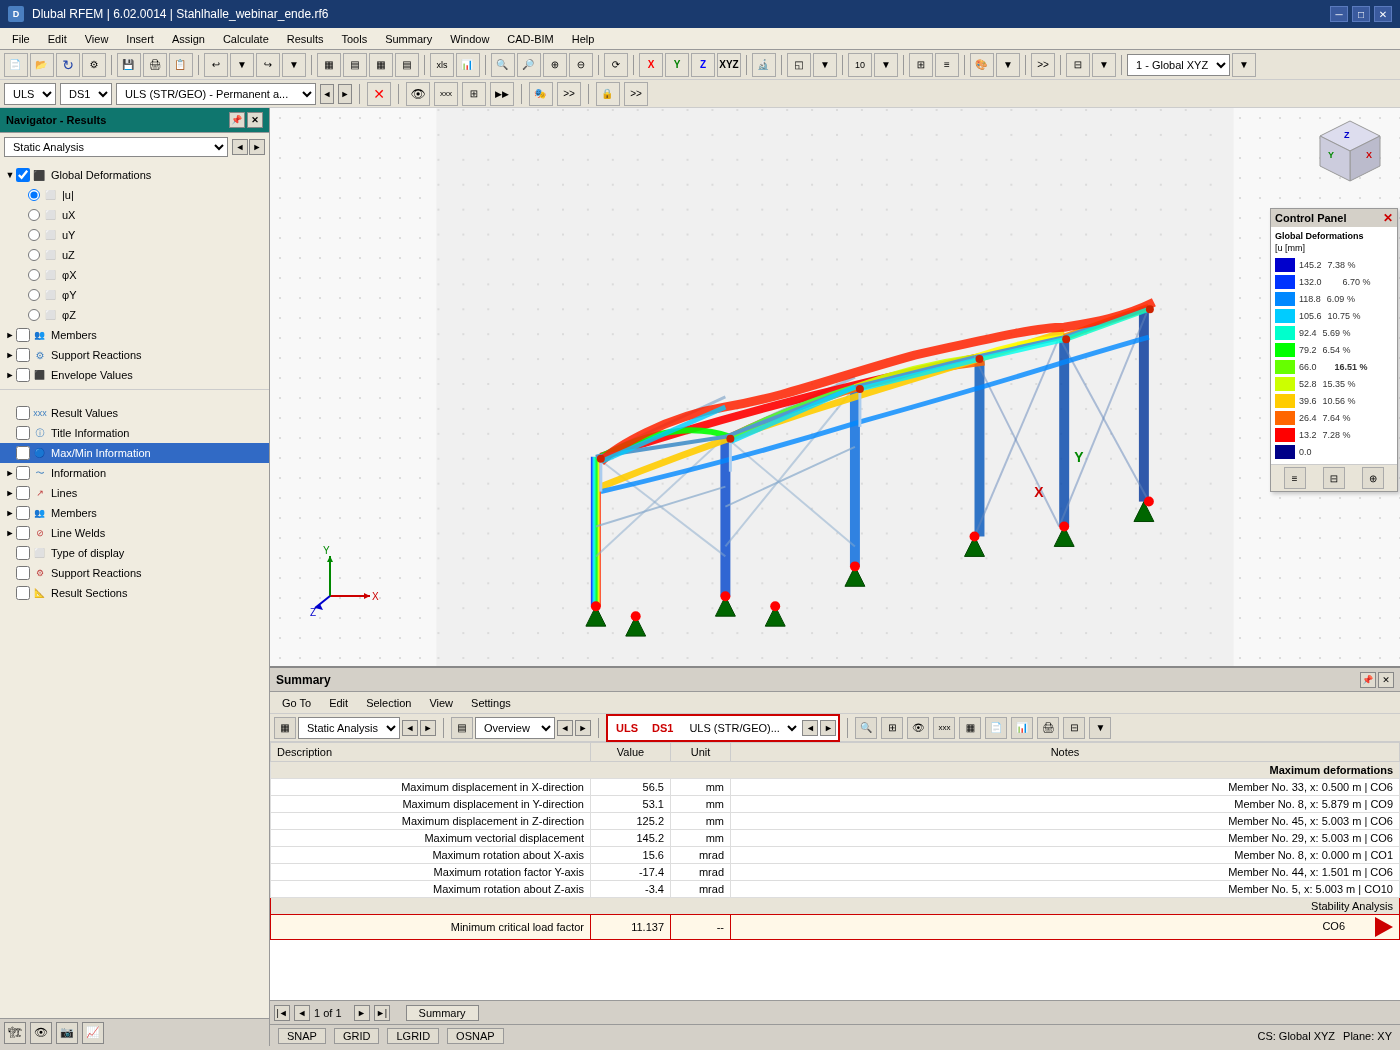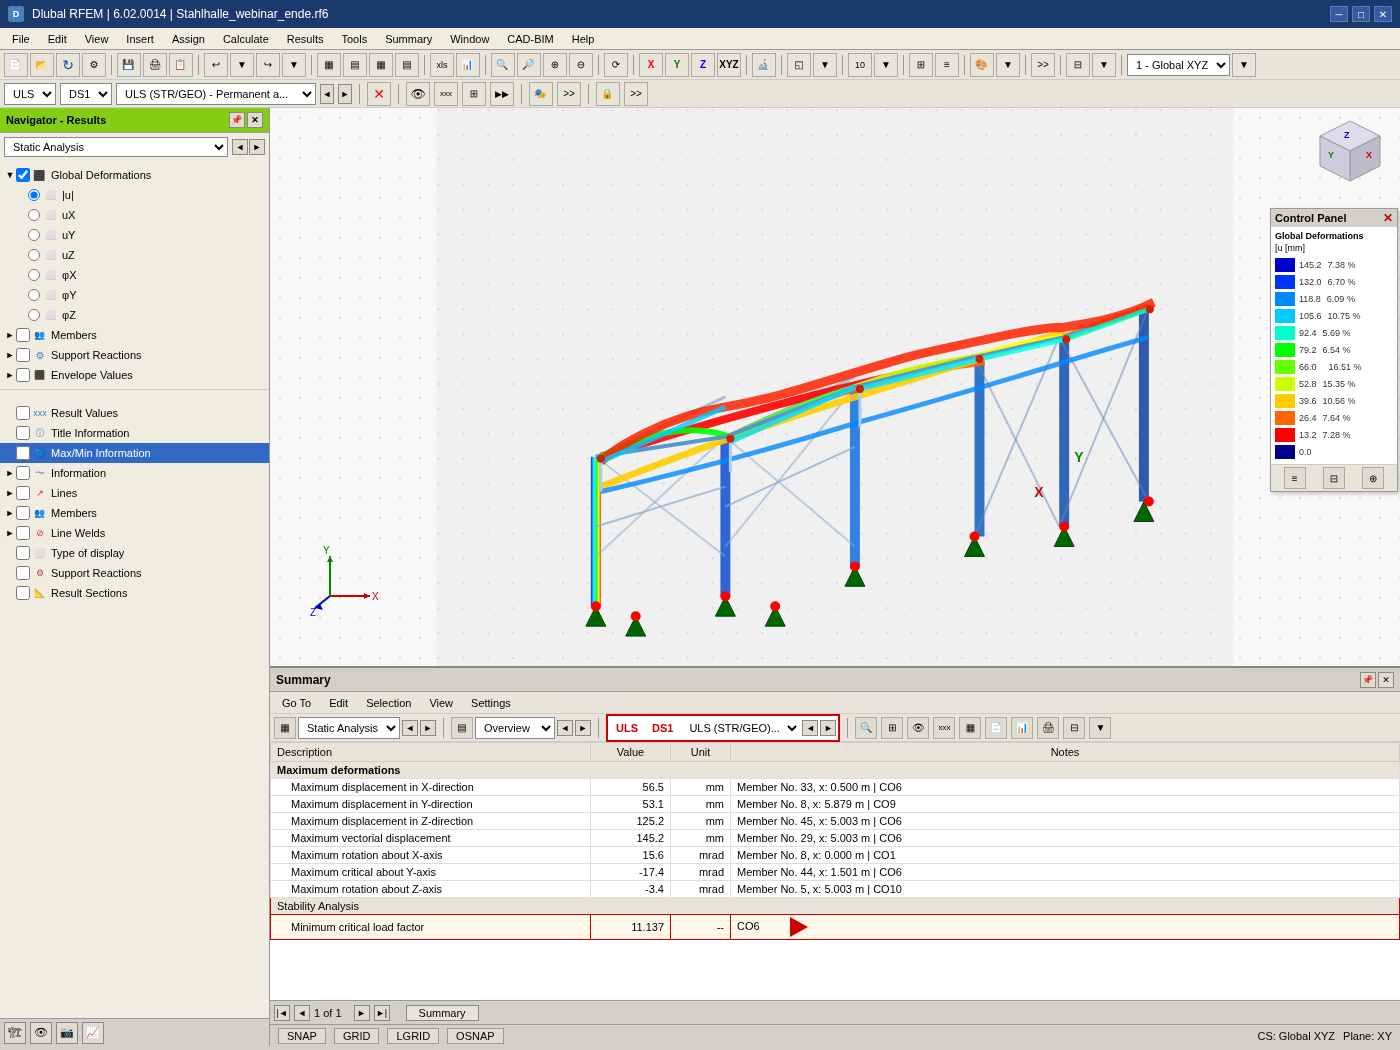--- a/index.html
+++ b/index.html
@@ -16,21 +16,21 @@
     .menu-bar { height: 22px; background: #f0ece0; display: flex; align-items: center; padding: 0 4px; border-bottom: 1px solid #999; gap: 2px; }
     .menu-item { padding: 2px 8px; cursor: pointer; font-size: 11px; color: #000; }
     .tb-btn { width: 24px; height: 24px; background: #e8e4d8; border: 1px solid #aaa; cursor: pointer; display: flex; align-items: center; justify-content: center; font-size: 10px; }
     .tb-combo { height: 22px; background: white; border: 1px solid #888; padding: 0 4px; font-size: 11px; min-width: 60px; }
 
     
     .main-layout { display: flex; height: calc(1050px - 28px - 22px - 62px); }
 
     
     .sidebar { width: 270px; background: #f0ece0; border-right: 1px solid #999; display: flex; flex-direction: column; }
-    .sidebar-header { background: #84cc16; padding: 4px 6px; font-weight: bold; font-size: 11px; display: flex; align-items: center; justify-content: space-between; border-bottom: 1px solid #999; }
+    .sidebar-header { background: #0f766e; padding: 4px 6px; font-weight: bold; font-size: 11px; display: flex; align-items: center; justify-content: space-between; border-bottom: 1px solid #999; }
     .sidebar-controls { display: flex; gap: 2px; }
     .sidebar-ctrl-btn { width: 16px; height: 16px; background: #e0dcd0; border: 1px solid #888; cursor: pointer; display: flex; align-items: center; justify-content: center; font-size: 9px; }
     .sidebar-filter { height: 22px; margin: 3px 4px; display: flex; align-items: center; gap: 4px; }
     .sidebar-filter-dropdown { flex: 1; height: 20px; background: white; border: 1px solid #888; font-size: 11px; padding: 0 4px; }
     .sidebar-filter-nav { display: flex; gap: 1px; }
     .filter-nav-btn { width: 16px; height: 16px; background: #e0dcd0; border: 1px solid #888; cursor: pointer; display: flex; align-items: center; justify-content: center; font-size: 9px; }
 
     
     .tree { flex: 1; overflow-y: auto; padding: 4px 0; }
     .tree-item { display: flex; align-items: center; height: 20px; padding-left: 4px; cursor: pointer; }
@@ -61,21 +61,21 @@
     .summary-toolbar { height: 28px; background: #e8e4d8; display: flex; align-items: center; padding: 0 4px; gap: 4px; border-bottom: 1px solid #ccc; }
     .summary-tb-combo { height: 22px; background: white; border: 1px solid #888; padding: 0 4px; font-size: 11px; }
     .summary-nav-btn { width: 16px; height: 16px; background: #e0dcd0; border: 1px solid #888; cursor: pointer; display: flex; align-items: center; justify-content: center; font-size: 9px; }
     .uls-badge { background: white; border: 2px solid #cc0000; color: #cc0000; font-weight: bold; padding: 1px 6px; font-size: 11px; }
     .ds1-badge { background: white; border: 2px solid #cc0000; color: #cc0000; font-weight: bold; padding: 1px 6px; font-size: 11px; }
 
     
     .summary-table-area { flex: 1; overflow-y: auto; }
     table.summary-table { width: 100%; border-collapse: collapse; font-size: 11px; }
     table.summary-table th { background: #e8e4d8; border: 1px solid #ccc; padding: 3px 6px; text-align: center; font-weight: normal; position: sticky; top: 0; z-index: 1; }
-    table.summary-table td { border: 1px solid #ddd; padding: 2px 6px; }
+    table.summary-table td { border: 1px solid #ddd; padding: 2px 6px; text-align: right; }
     .section-header-row td { background: #e8e4d8; font-weight: bold; padding: 3px 6px; }
     .desc-col { width: 320px; padding-left: 20px !important; }
     .val-col { width: 80px; text-align: right !important; }
     .unit-col { width: 60px; text-align: right; }
 
     
     .status-bar { height: 24px; background: #d4d0c8; border-top: 1px solid #999; display: flex; align-items: center; padding: 0 4px; font-size: 11px; }
     .status-nav { display: flex; align-items: center; gap: 4px; margin-right: 16px; }
     .status-nav-btn { width: 16px; height: 16px; background: #e0dcd0; border: 1px solid #888; cursor: pointer; display: flex; align-items: center; justify-content: center; font-size: 9px; }
     .status-page-info { margin-right: 8px; }
@@ -559,21 +559,21 @@
           <div style="font-size:9px; margin-bottom:4px;">[u [mm]</div>
           <div class="color-legend">
           <div class="legend-row">
                 <div class="legend-color" style="background: rgb(0, 0, 204);"></div>
                 <span class="legend-label">145.2</span>
                 <span class="legend-label" style="margin-left: 2px;">7.38 %</span>
               </div>
               <div class="legend-row">
                 <div class="legend-color" style="background: rgb(0, 51, 255);"></div>
                 <span class="legend-label">132.0</span>
-                <span class="legend-label" style="margin-left: 2px;">6.70 %</span>
+                <span class="legend-label" style="margin-left: 17px;">6.70 %</span>
               </div>
               <div class="legend-row">
                 <div class="legend-color" style="background: rgb(0, 136, 255);"></div>
                 <span class="legend-label">118.8</span>
                 <span class="legend-label" style="margin-left: 2px;">6.09 %</span>
               </div>
               <div class="legend-row">
                 <div class="legend-color" style="background: rgb(0, 204, 255);"></div>
                 <span class="legend-label">105.6</span>
                 <span class="legend-label" style="margin-left: 2px;">10.75 %</span>
@@ -584,21 +584,21 @@
                 <span class="legend-label" style="margin-left: 2px;">5.69 %</span>
               </div>
               <div class="legend-row">
                 <div class="legend-color" style="background: rgb(0, 255, 0);"></div>
                 <span class="legend-label">79.2</span>
                 <span class="legend-label" style="margin-left: 2px;">6.54 %</span>
               </div>
               <div class="legend-row">
                 <div class="legend-color" style="background: rgb(102, 255, 0);"></div>
                 <span class="legend-label">66.0</span>
-                <span class="legend-label" style="margin-left: 8px;">16.51 %</span>
+                <span class="legend-label" style="margin-left: 14px; font-weight: bold;">16.51 %</span>
               </div>
               <div class="legend-row">
                 <div class="legend-color" style="background: rgb(204, 255, 0);"></div>
                 <span class="legend-label">52.8</span>
                 <span class="legend-label" style="margin-left: 2px;">15.35 %</span>
               </div>
               <div class="legend-row">
                 <div class="legend-color" style="background: rgb(255, 204, 0);"></div>
                 <span class="legend-label">39.6</span>
                 <span class="legend-label" style="margin-left: 2px;">10.56 %</span>
@@ -727,21 +727,21 @@
                 <td class="unit-col">mm</td>
                 <td>Member No. 29, x: 5.003 m | CO6</td>
               </tr>
               <tr>
                 <td class="desc-col">Maximum rotation about X-axis</td>
                 <td class="val-col" style="text-align: right;">15.6</td>
                 <td class="unit-col">mrad</td>
                 <td>Member No. 8, x: 0.000 m | CO1</td>
               </tr>
               <tr>
-                <td class="desc-col">Maximum critical about Y-axis</td>
+                <td class="desc-col">Maximum rotation factor Y-axis</td>
                 <td class="val-col" style="text-align: right;">-17.4</td>
                 <td class="unit-col">mrad</td>
                 <td>Member No. 44, x: 1.501 m | CO6</td>
               </tr>
               <tr>
                 <td class="desc-col">Maximum rotation about Z-axis</td>
                 <td class="val-col" style="text-align: right;">-3.4</td>
                 <td class="unit-col">mrad</td>
                 <td>Member No. 5, x: 5.003 m | CO10</td>
               </tr>

